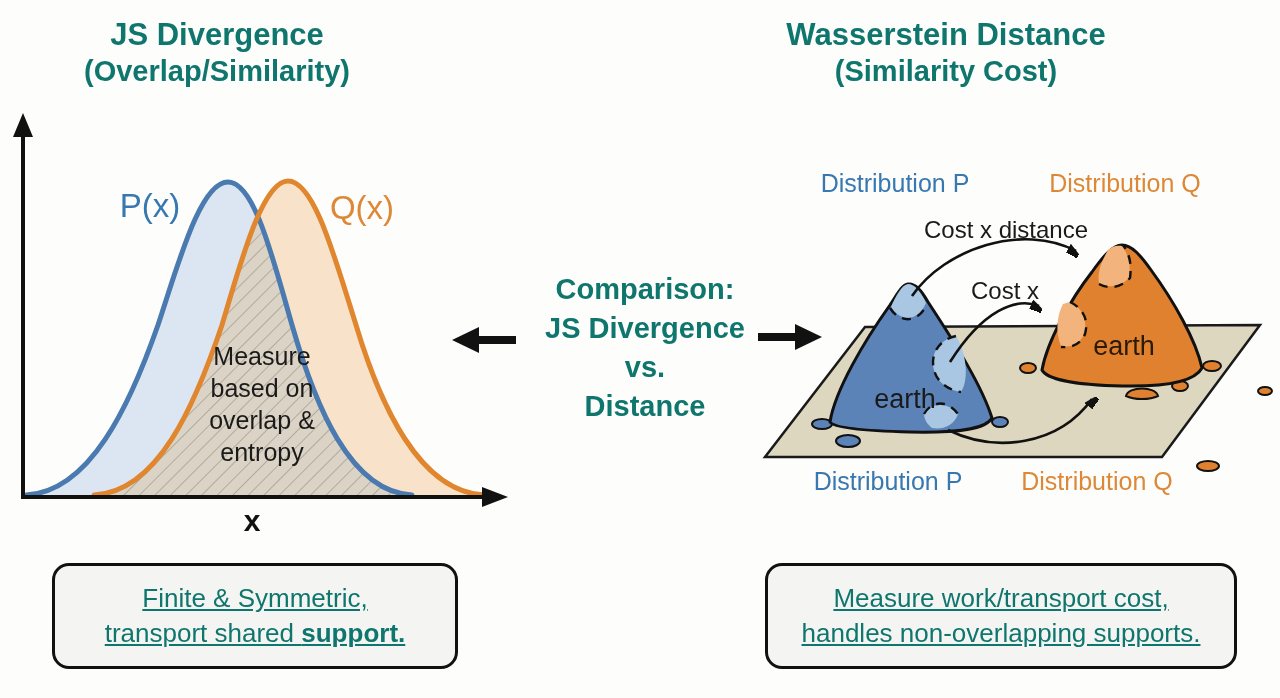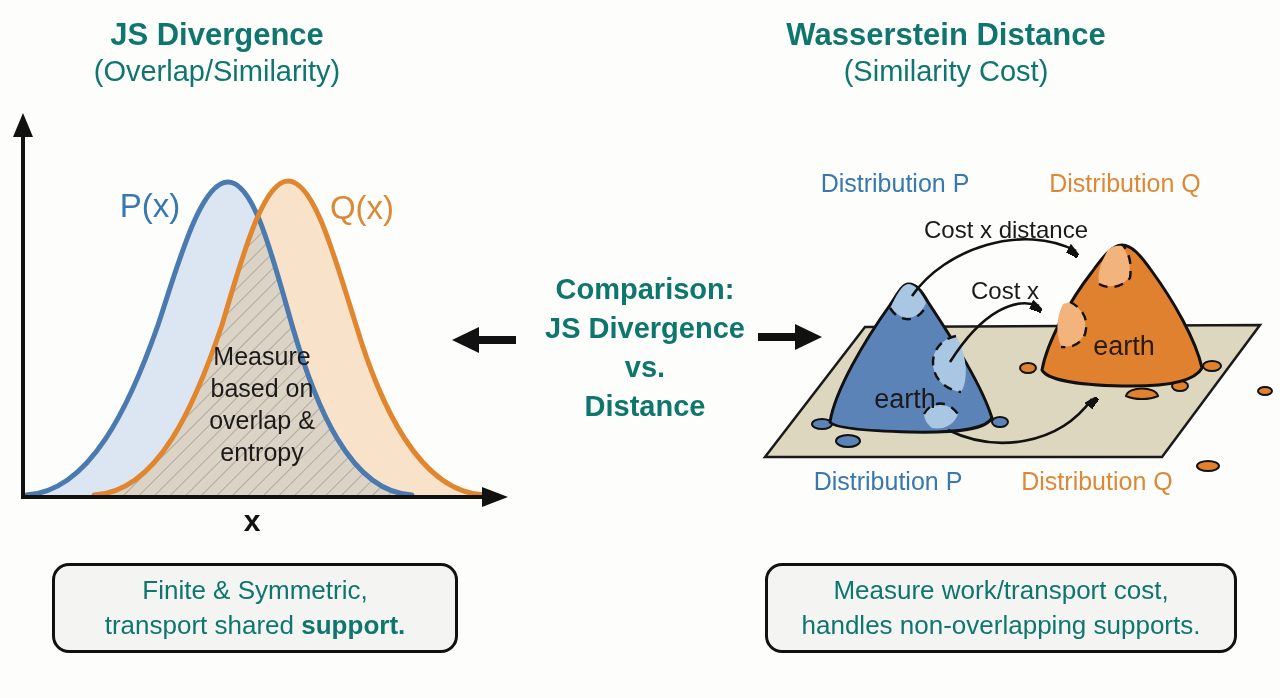--- a/index.html
+++ b/index.html
@@ -2,32 +2,32 @@
 <html><head>
 <meta charset="utf-8">
 <style>
   html,body{margin:0;padding:0;background:#ffffff;}
   .canvas{
     position:relative;width:1280px;height:698px;overflow:hidden;
     background:#fdfdfc;font-family:"Liberation Sans", sans-serif;color:#0f766e;
   }
   .title{position:absolute;text-align:center;line-height:1.22;}
   .title .t1{font-size:31px;font-weight:700;}
-  .title .t2{font-size:29px;font-weight:400;}
+  .title .t2{font-size:29px;font-weight:700;}
   .title-left{left:0;top:16px;width:434px;}
   .title-right{left:716px;top:16px;width:460px;}
   .center-block{
     position:absolute;left:470px;top:254px;width:350px;text-align:center;
     font-size:29px;font-weight:700;line-height:39px;margin-top:16px;
   }
   .cmp-arrow{position:absolute;}
   .box{
-    position:absolute;top:563px;height:90px;border:3px solid #111;border-radius:17px;
+    position:absolute;top:563px;height:106px;border:3px solid #111;border-radius:17px;
     background:#f4f4f2;display:flex;flex-direction:column;justify-content:center;
-    text-align:center;font-size:26px;line-height:35px;box-sizing:border-box;
+    text-align:center;font-size:26px;line-height:35px;box-sizing:border-box;text-decoration:underline;
   }
   .box-left{left:52px;width:406px;}
   .box-right{left:765px;width:472px;}
   .chart-svg{position:absolute;left:0;top:105px;}
   .earthmover-svg{position:absolute;left:740px;top:150px;}
   svg text{font-family:"Liberation Sans", sans-serif;}
   .b{font-weight:700;}
 </style>
 </head>
 <body>

